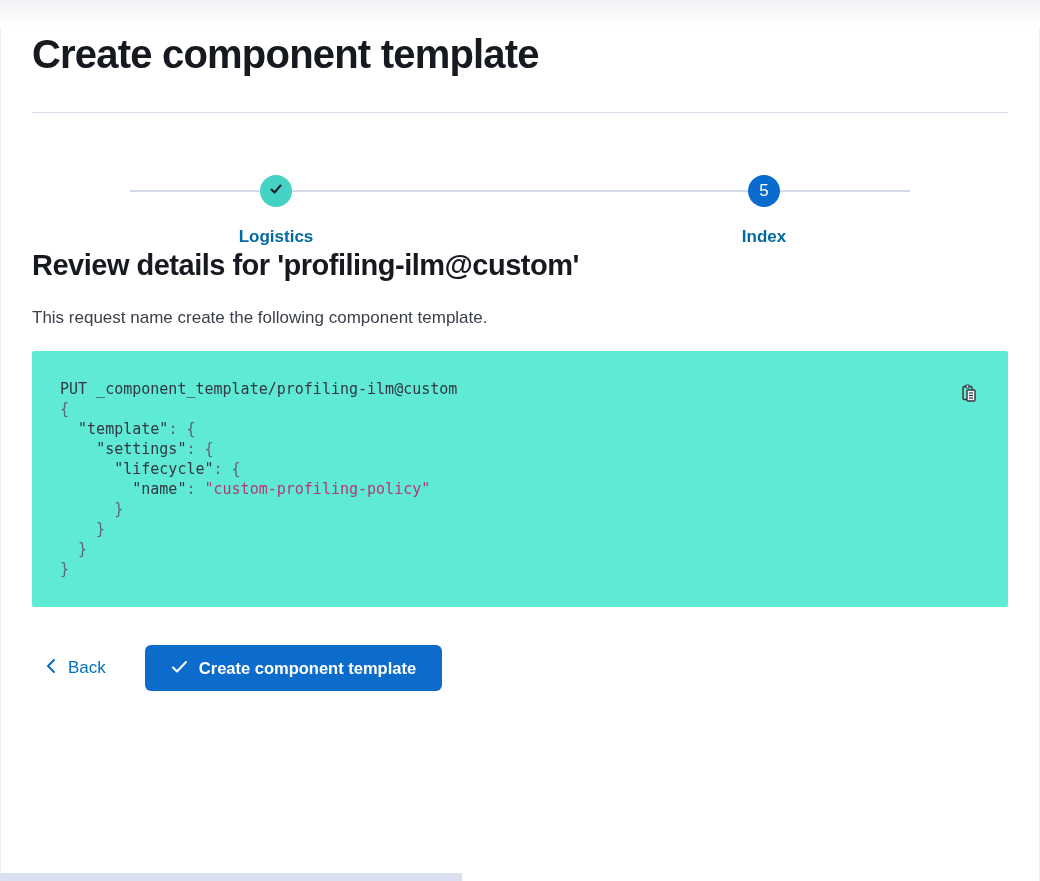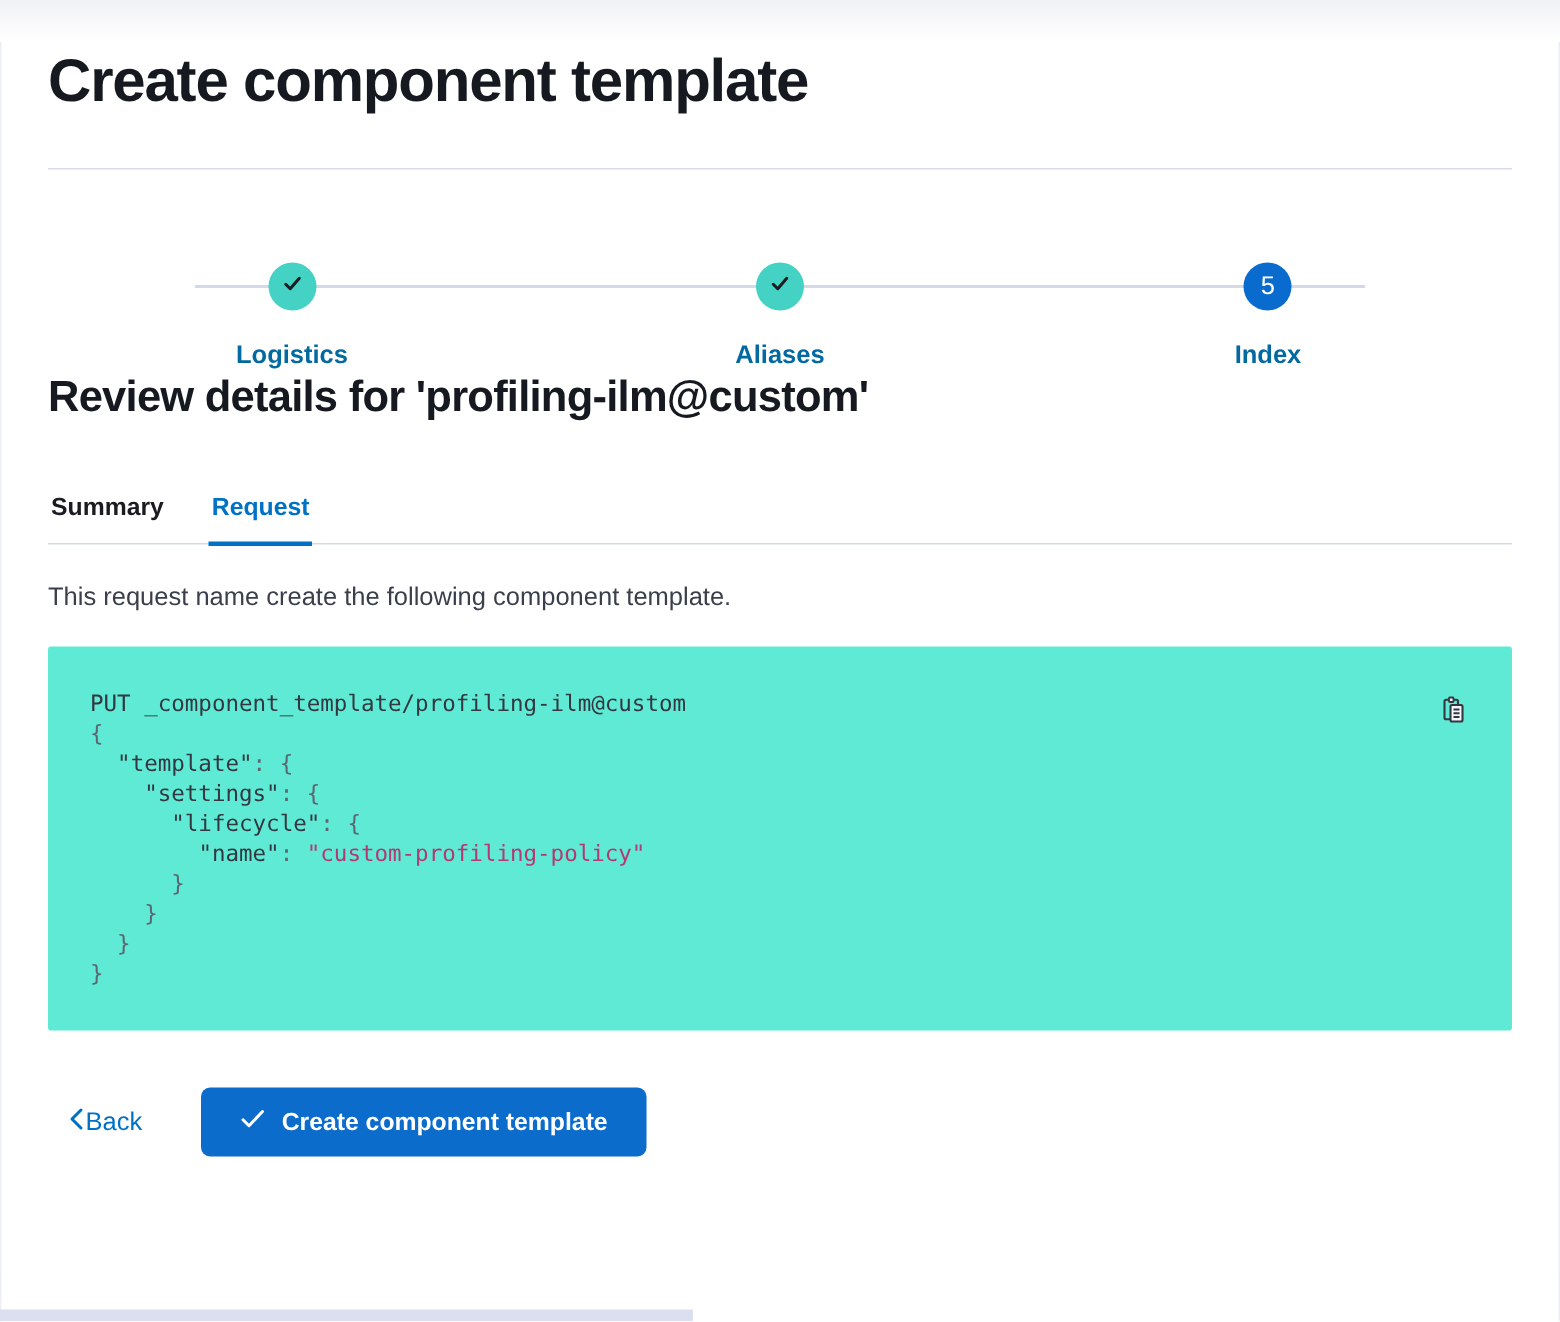--- a/index.html
+++ b/index.html
@@ -64,21 +64,21 @@
   .tok-punct  { color:#5e6673; }
   .tok-string { color:#b43872; }
   .copy-btn {
     position:absolute; top:32px; right:28px; width:22px; height:22px;
     background:none; border:none; cursor:pointer; padding:0;
   }
 
   
   .footer-actions { display:flex; align-items:center; margin-top:38px; }
   .back-link {
-    display:flex; align-items:center; background:none; border:none; cursor:pointer;
+    display:flex; align-items:center; gap:11px; background:none; border:none; cursor:pointer;
     color:#0071c2; font-family:"Liberation Sans", sans-serif;
     font-size:17px; font-weight:500; padding:0 0 0 13px;
   }
   .create-btn {
     display:flex; align-items:center; gap:11px; margin-left:39px;
     background:#0b6ccc; color:#fff; border:none; border-radius:6px; cursor:pointer;
     height:46px; padding:0 26px;
     font-family:"Liberation Sans", sans-serif; font-size:16.5px; font-weight:600;
   }
   .bottom-strip { position:absolute; bottom:0; left:0; width:462px; height:8px; background:#dbe0f1; }
@@ -102,45 +102,31 @@
             <svg width="16" height="16" viewBox="0 0 16 16">
                 <path d="M3.5 8.5 L6.5 11.5 L12.5 4.5" fill="none" stroke="#1a1c21" stroke-width="2" stroke-linecap="round" stroke-linejoin="round"></path>
               </svg>
           </span>
         </div>
         <div class="step-label">Logistics</div>
       </div>
 
 
 
-      <div class="step">
-        <div class="circle complete">
-          <span>
-            <svg width="16" height="16" viewBox="0 0 16 16">
-                <path d="M3.5 8.5 L6.5 11.5 L12.5 4.5" fill="none" stroke="#1a1c21" stroke-width="2" stroke-linecap="round" stroke-linejoin="round"></path>
-              </svg>
-          </span>
-        </div>
-        <div class="step-label">Aliases</div>
-      </div>
 
       <div class="step">
         <div class="circle current">
           <span class="step-number">5</span>
         </div>
         <div class="step-label">Index</div>
       </div>
     </div>
 
     <h2 class="review-heading">Review details for 'profiling-ilm@custom'</h2>
 
-    <div class="tabs">
-      <button class="tab">Summary</button>
-      <button class="tab active">Request</button>
-    </div>
 
     <p class="request-desc">This request name create the following component template.</p>
 
     <div class="code-panel">
       <pre class="code-block"><div class="code-line"><span class="tok-plain">PUT _component_template/profiling-ilm@custom</span></div><div class="code-line"><span class="tok-punct">{</span></div><div class="code-line"><span class="tok-plain">  </span><span class="tok-key">"template"</span><span class="tok-punct">: </span><span class="tok-punct">{</span></div><div class="code-line"><span class="tok-plain">    </span><span class="tok-key">"settings"</span><span class="tok-punct">: </span><span class="tok-punct">{</span></div><div class="code-line"><span class="tok-plain">      </span><span class="tok-key">"lifecycle"</span><span class="tok-punct">: </span><span class="tok-punct">{</span></div><div class="code-line"><span class="tok-plain">        </span><span class="tok-key">"name"</span><span class="tok-punct">: </span><span class="tok-string">"custom-profiling-policy"</span></div><div class="code-line"><span class="tok-punct">      }</span></div><div class="code-line"><span class="tok-punct">    }</span></div><div class="code-line"><span class="tok-punct">  }</span></div><div class="code-line"><span class="tok-punct">}</span></div></pre>
       <button class="copy-btn" title="Copy">
         <span>
           <svg width="22" height="22" viewBox="0 0 22 22">
             <rect x="5" y="3.5" width="9" height="13" rx="1" fill="none" stroke="#343741" stroke-width="1.4"></rect>
             <rect x="8" y="2" width="3" height="3" rx="0.5" fill="#f3f5fb" stroke="#343741" stroke-width="1.2"></rect>

